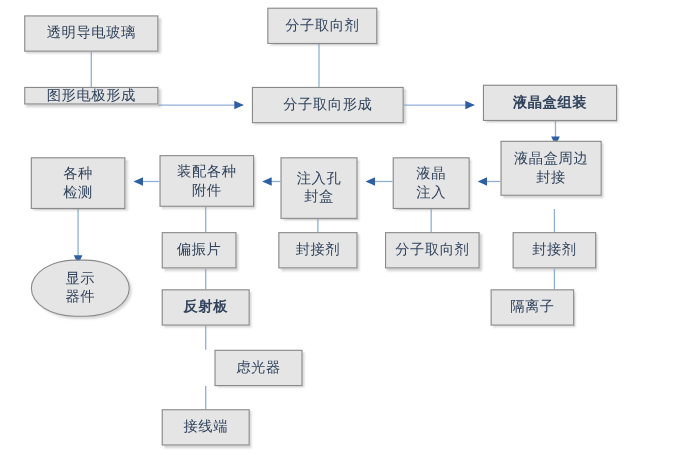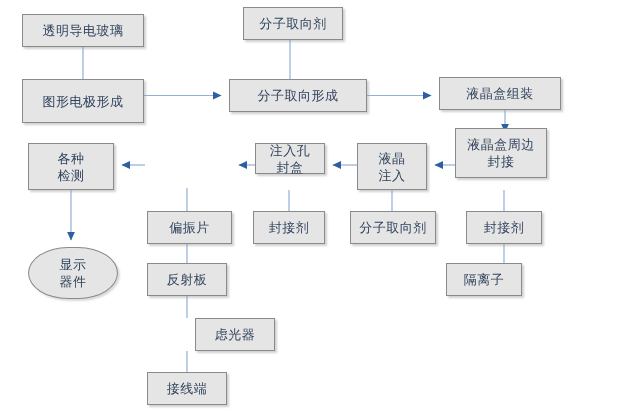--- a/index.html
+++ b/index.html
@@ -96,51 +96,53 @@
       <path d="M504,190 L504,211"></path>
 
       <path d="M504,244 L504,263"></path>
     </g>
   </svg>
 
   <div class="node" style="left:22px;top:14px;width:122px;height:33px;">透明导电玻璃</div>
 
   <div class="node" style="left:243px;top:7px;width:100px;height:33px;">分子取向剂</div>
 
-  <div class="node" style="left:22px;top:79px;width:122px;height:44px;">图形电极形成</div>
+  <div class="node" style="left:22px;top:79px;width:122px;height:16px;">图形电极形成</div>
 
   <div class="node" style="left:229px;top:79px;width:138px;height:33px;">分子取向形成</div>
 
-  <div class="node" style="left:439px;top:77px;width:122px;height:33px;">液晶盒组装</div>
+  <div class="node" style="left:439px;top:77px;width:122px;height:33px;font-weight:bold;">液晶盒组装</div>
 
   <div class="node" style="left:28px;top:143px;width:86px;height:47px;">各种
 检测</div>
 
+  <div class="node" style="left:145px;top:141px;width:86px;height:47px;">装配各种
+附件</div>
 
-  <div class="node" style="left:255px;top:143px;width:70px;height:31px;">注入孔
+  <div class="node" style="left:255px;top:143px;width:70px;height:56px;">注入孔
 封盒</div>
 
   <div class="node" style="left:357px;top:143px;width:70px;height:47px;text-align:right;">液晶
 注入</div>
 
   <div class="node" style="left:455px;top:128px;width:92px;height:50px;">液晶盒周边
 封接</div>
 
-  <div class="node" style="left:147px;top:211px;width:85px;height:33px;">偏振片</div>
+  <div class="node" style="left:147px;top:211px;width:68px;height:33px;">偏振片</div>
 
   <div class="node" style="left:253px;top:211px;width:72px;height:33px;">封接剂</div>
 
   <div class="node" style="left:350px;top:211px;width:86px;height:33px;">分子取向剂</div>
 
   <div class="node" style="left:466px;top:211px;width:76px;height:33px;">封接剂</div>
 
-  <div class="node rounded" style="left:28px;top:247px;width:90px;height:52px;">显示
+  <div class="node rounded" style="left:28px;top:236px;width:90px;height:52px;">显示
 器件</div>
 
-  <div class="node" style="left:147px;top:263px;width:80px;height:33px;">反射板</div>
+  <div class="node" style="left:147px;top:263px;width:80px;height:33px;font-weight:bold;">反射板</div>
 
   <div class="node" style="left:446px;top:263px;width:76px;height:33px;">隔离子</div>
 
   <div class="node" style="left:147px;top:318px;width:80px;height:33px;margin-left:48px;">虑光器</div>
 
   <div class="node" style="left:147px;top:372px;width:80px;height:33px;">接线端</div>
 
 </div>
 
 </body></html>

